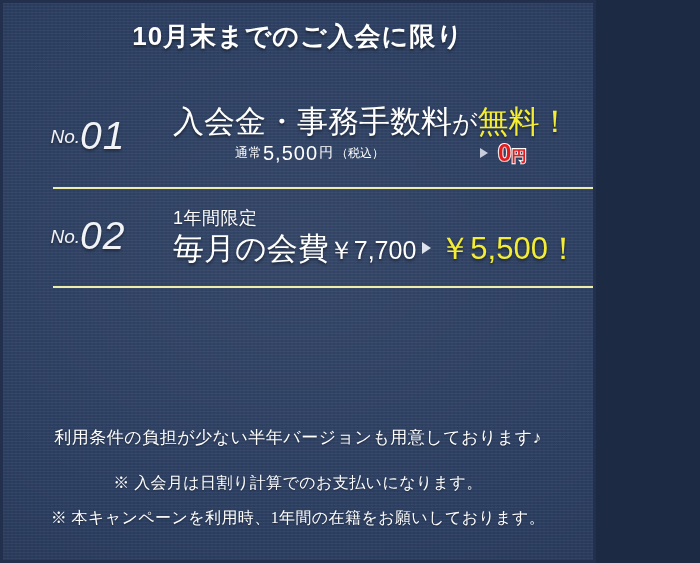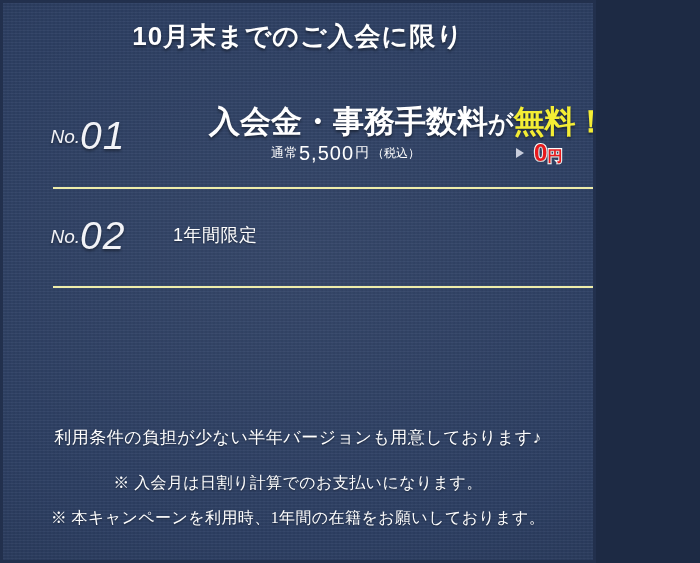--- a/index.html
+++ b/index.html
@@ -71,21 +71,21 @@
 
   
   .row {
     position: absolute;
     left: 0;
     width: 100%;
     display: flex;
     align-items: center;
     z-index: 3;
   }
-  #row-1 { top: 97px;  height: 72px; gap: 36px; }
+  #row-1 { top: 97px;  height: 72px; }
   #row-2 { top: 196px; height: 74px; }
   #row-3 { top: 296px; height: 74px; }
 
   .no-badge {
     width: 170px;
     flex: 0 0 170px;
     text-align: center;
     color: #f2f3f7;
     font-style: italic;
     white-space: nowrap;
@@ -113,21 +113,21 @@
     font-size: 18px;
     color: #ffffff;
     margin-bottom: 2px;
     letter-spacing: 0.5px;
     text-shadow: 0 1px 2px rgba(0,0,0,0.40);
   }
 
   
   .headline {
     font-size: 31px;
-    font-weight: bold;
+    font-weight: normal;
     color: #ffffff;
     white-space: nowrap;
     letter-spacing: 0px;
     line-height: 1.12;
     text-shadow: 0 2px 3px rgba(0,0,0,0.45);
   }
   .headline .hl-sm { font-size: 25px; }
   .hl-yellow { color: #f4ed34; }
 
   
@@ -230,20 +230,23 @@
   </div>
 
   <div class="divider" id="divider-1"></div>
 
   <div class="row" id="row-2">
     <div class="no-badge">
       <span class="no-pre">No.</span><span class="no-num">02</span>
     </div>
     <div class="row-body">
       <div class="lead">1年間限定</div>
+      <div class="headline">
+        <span>毎月の会費</span><span class="hl-sm">￥7,700</span><span class="arrow-inline"></span><span class="hl-yellow">￥5,500！</span>
+      </div>
     </div>
   </div>
 
   <div class="divider" id="divider-2"></div>
 
   <div class="row" id="row-3">
   </div>
 
   <div class="footer" id="foot-note1">※ 入会月は日割り計算でのお支払いになります。</div>
   <div class="footer" id="foot-lead">利用条件の負担が少ない半年バージョンも用意しております♪</div>

